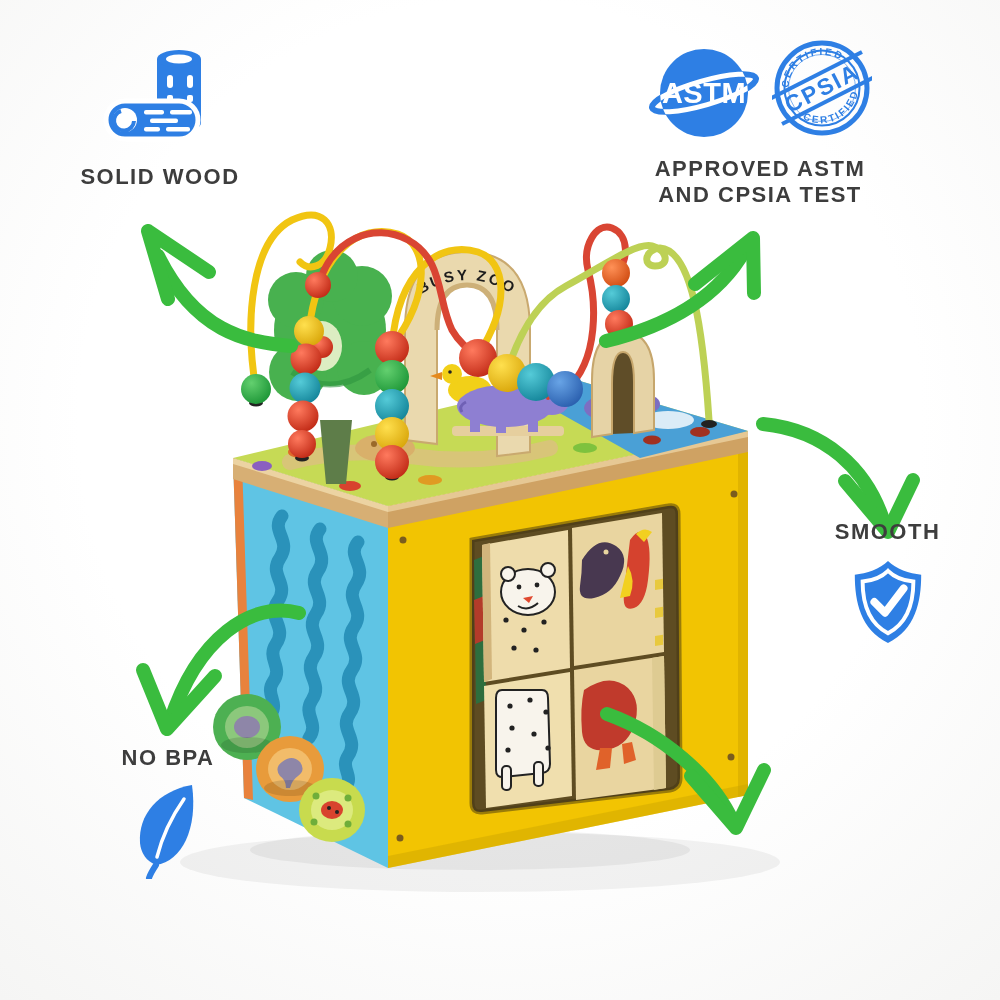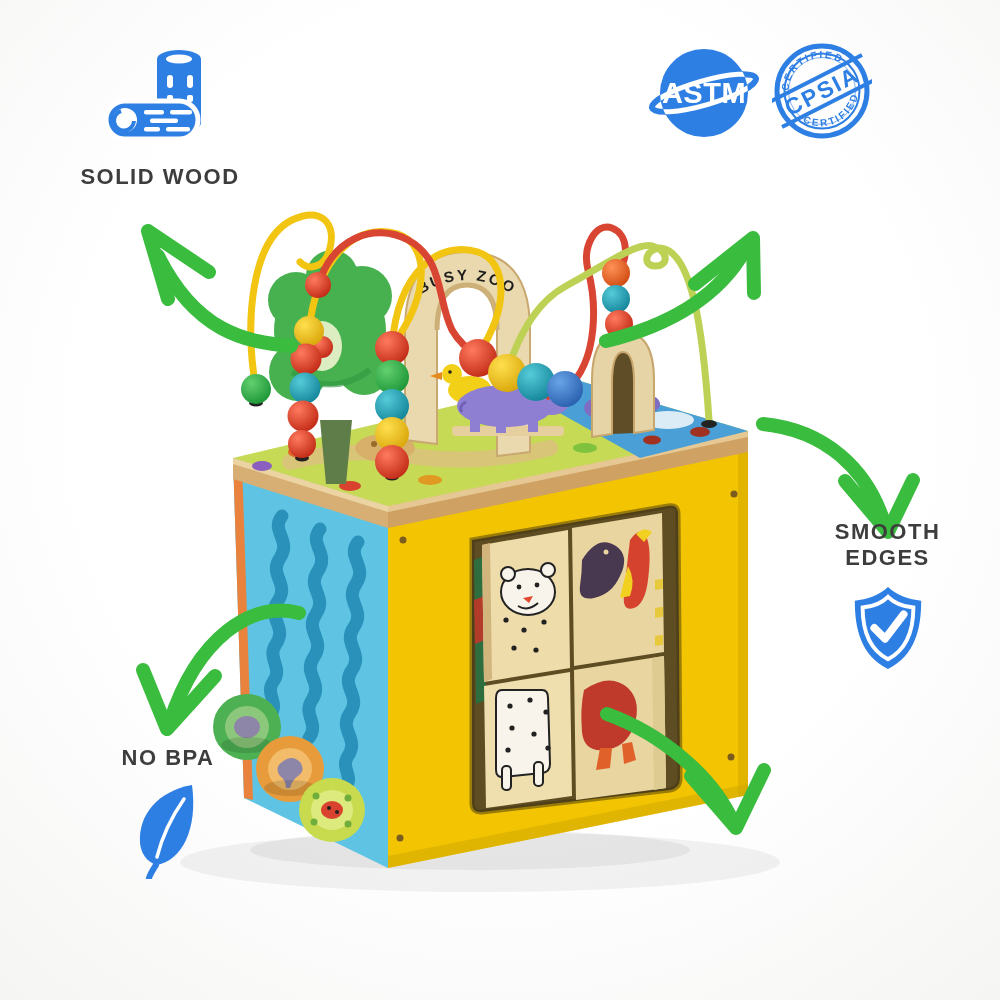--- a/index.html
+++ b/index.html
@@ -9,21 +9,21 @@
     background:radial-gradient(circle at 50% 42%, #ffffff 55%, #f5f5f4 100%);
   }
   .scene{position:absolute;left:0;top:0;width:1000px;height:1000px;}
   .feature{position:absolute;text-align:center;color:#3d3d3d;}
   .feature .line{
     display:block;font-size:22px;font-weight:700;letter-spacing:1.5px;line-height:1.18;
     white-space:nowrap;
   }
   .icon-block{display:block;margin:0 auto 10px auto;}
   .icon-after{display:block;margin:12px auto 0 auto;}
-  .badges{display:flex;justify-content:center;align-items:center;gap:12px;margin-bottom:12px;}
+  .badges{display:flex;justify-content:center;align-items:flex-start;gap:12px;margin-bottom:12px;}
 </style>
 </head>
 <body>
 
 <div class="stage">
 
   <svg class="scene" viewBox="0 0 1000 1000">
     <defs>
       <radialGradient id="bead-red" cx="35%" cy="30%" r="75%">
           <stop offset="0%" stop-color="#ff7a5e"></stop>
@@ -344,25 +344,26 @@
           <path id="cpsia-bottom-arc" d="M 14 58 A 38 38 0 0 0 86 58" fill="none"></path>
           <text font-size="10" font-weight="700" letter-spacing="2.2" fill="#2e7fe4" text-anchor="middle">
             <textPath href="#cpsia-top-arc" startOffset="50%">CERTIFIED</textPath>
           </text>
           <text font-size="10" font-weight="700" letter-spacing="2.2" fill="#2e7fe4" text-anchor="middle">
             <textPath href="#cpsia-bottom-arc" startOffset="50%">CERTIFIED</textPath>
           </text>
         </g>
       </svg>
     </div>
+    <span class="line">APPROVED ASTM</span>
+    <span class="line">AND CPSIA TEST</span>
   </div>
 
   <div class="feature" style="left:795px;top:519px;width:185px;">
     <span class="line">SMOOTH</span>
-    <span class="line">EDGES</span>
     <svg class="icon-after" width="82" height="90" viewBox="0 0 84 92">
       <path d="M42 4 C50 12 64 17 76 18 C76 46 70 74 42 88 C14 74 8 46 8 18 C20 17 34 12 42 4 Z" fill="#2e7fe4"></path>
       <path d="M42 14 C48 20 58 24 68 25 C68 46 63 67 42 78 C21 67 16 46 16 25 C26 24 36 20 42 14 Z" fill="none" stroke="#ffffff" stroke-width="4"></path>
       <path d="M28 46 L39 57 L58 32" fill="none" stroke="#ffffff" stroke-width="8" stroke-linecap="round" stroke-linejoin="round"></path>
     </svg>
   </div>
 
   <div class="feature" style="left:88px;top:745px;width:160px;text-align:center;">
     <span class="line">NO BPA</span>
     <svg class="icon-after" style="margin-top:10px;" width="76" height="98" viewBox="0 0 76 98">

